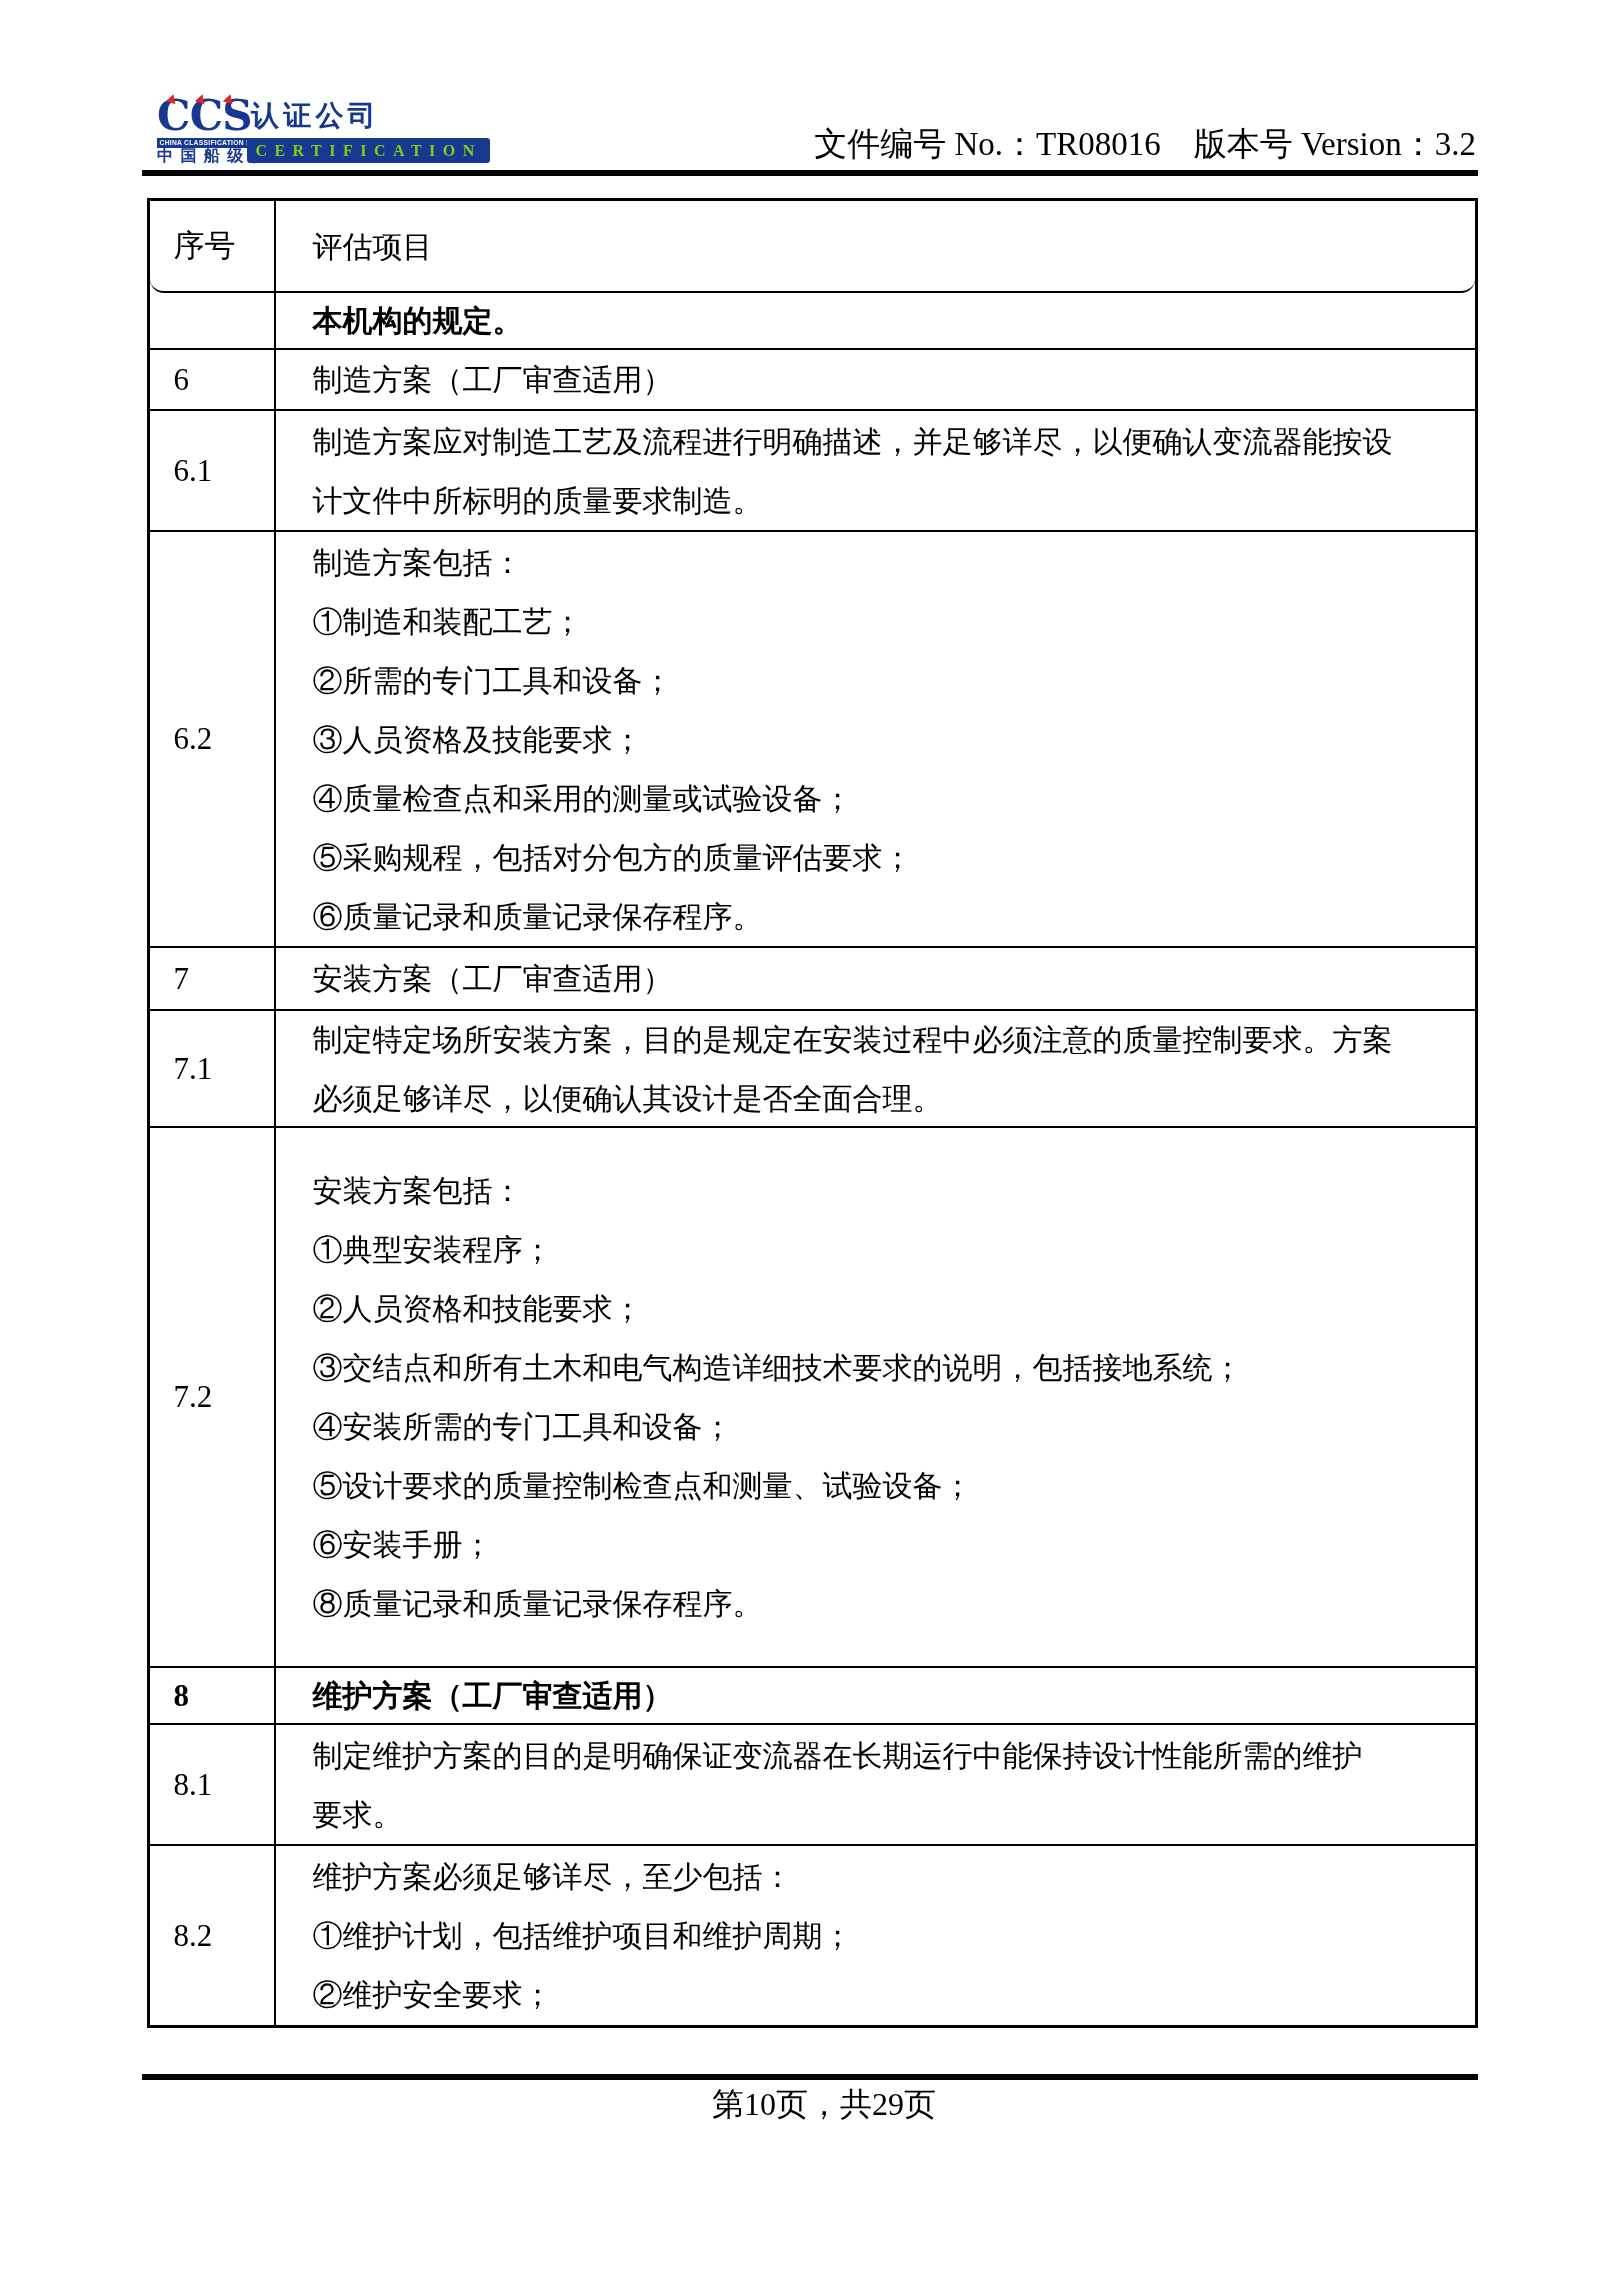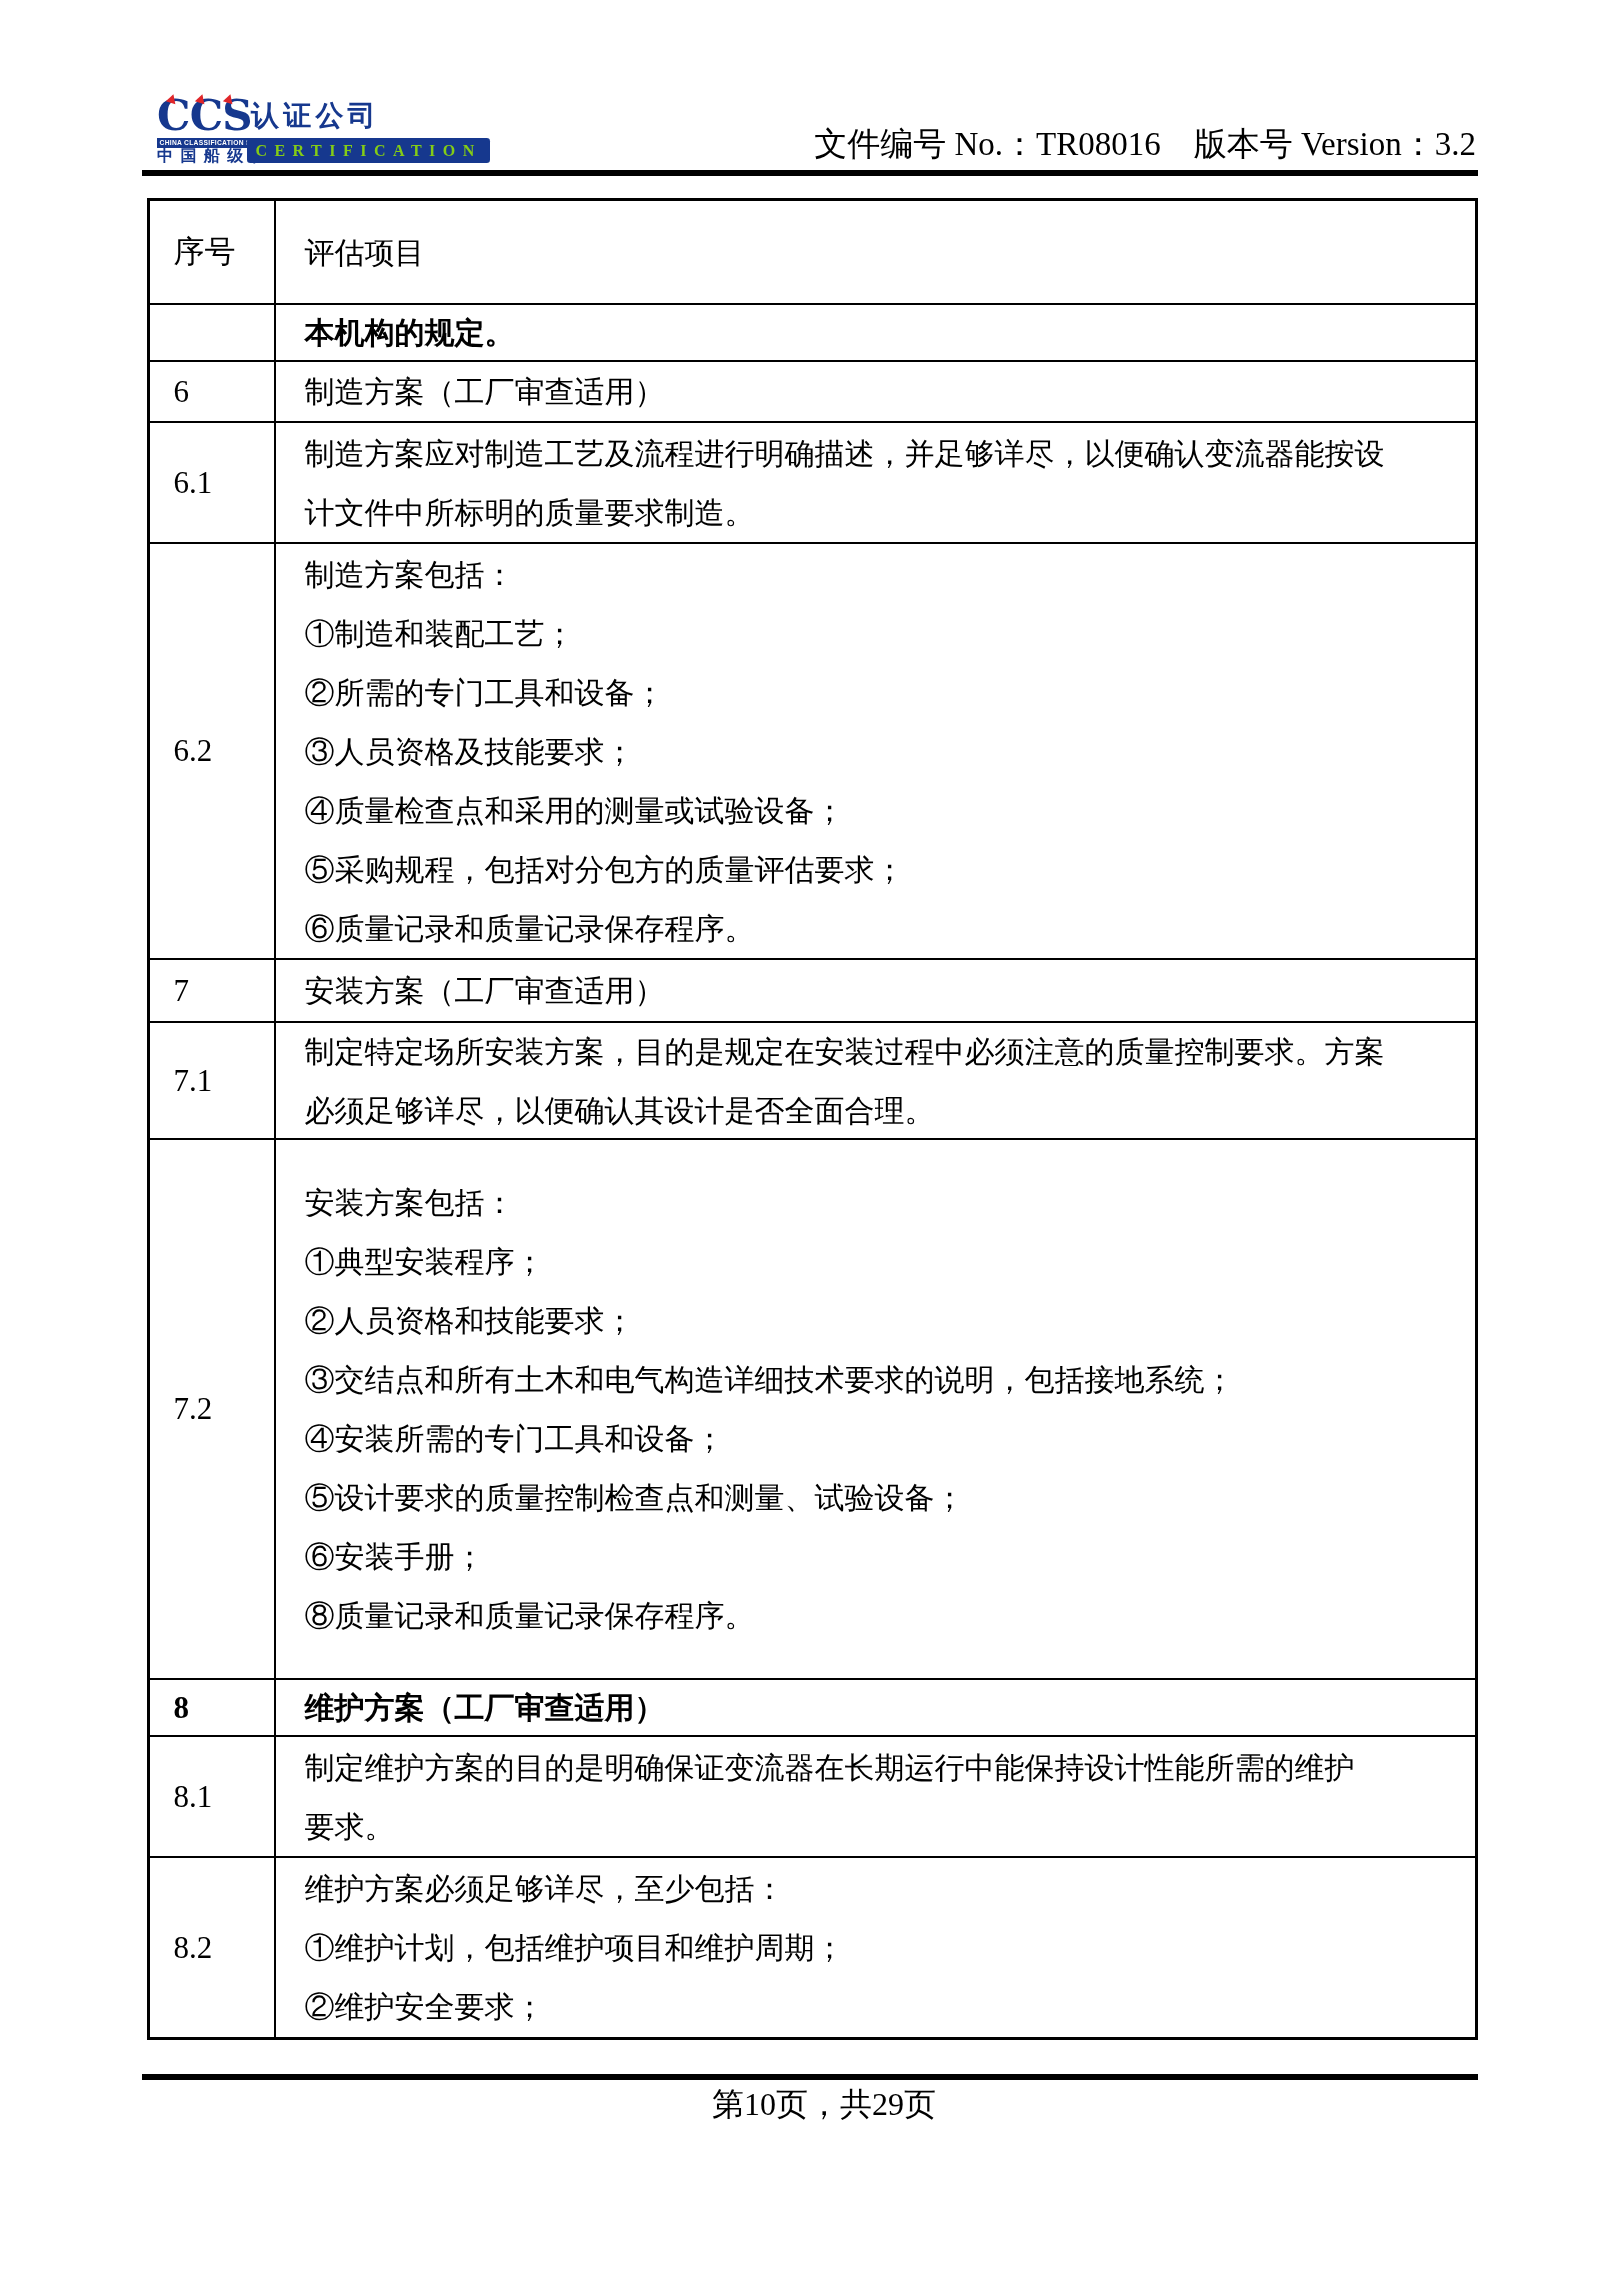--- a/index.html
+++ b/index.html
@@ -70,24 +70,25 @@
     display:flex; align-items:center;
     padding-left:23.4px;
     font-size:31px;
   }
   .ccontent {
     flex:1 1 auto;
     display:flex; flex-direction:column; justify-content:center;
     padding:0 28.5px;
     font-size:30px;
     overflow:hidden;
+    margin-left:8px;
   }
   .tline { line-height:59px; white-space:nowrap; }
 
-  .h100 { height:104px; }
+  .h100 { height:92px;border-radius:14px; }
   .h68  { height:57px;font-weight:bold; }
   .h73  { height:61px; }
   .h145 { height:121px; }
   .h497 { height:416px; }
   .h75  { height:63px; }
   .h140 { height:117px; }
   .h645 { height:540px; }
   .h214 { height:179px; }
 
   

